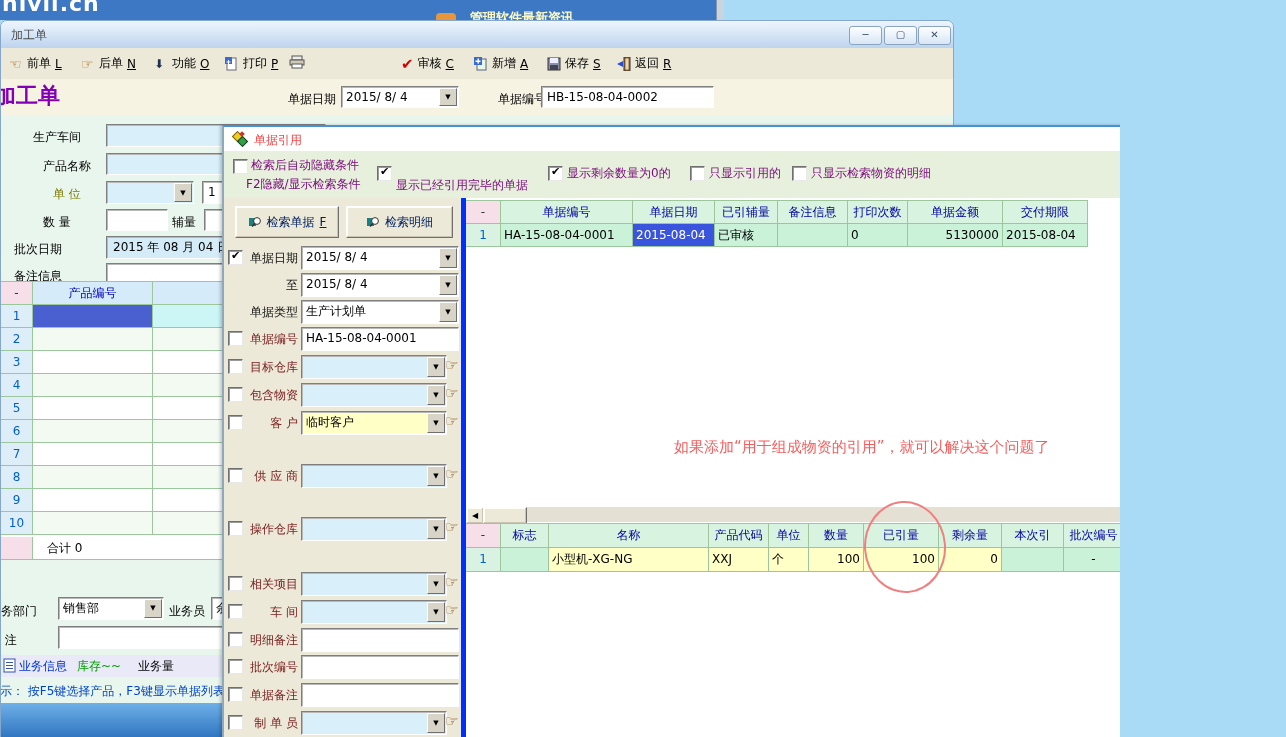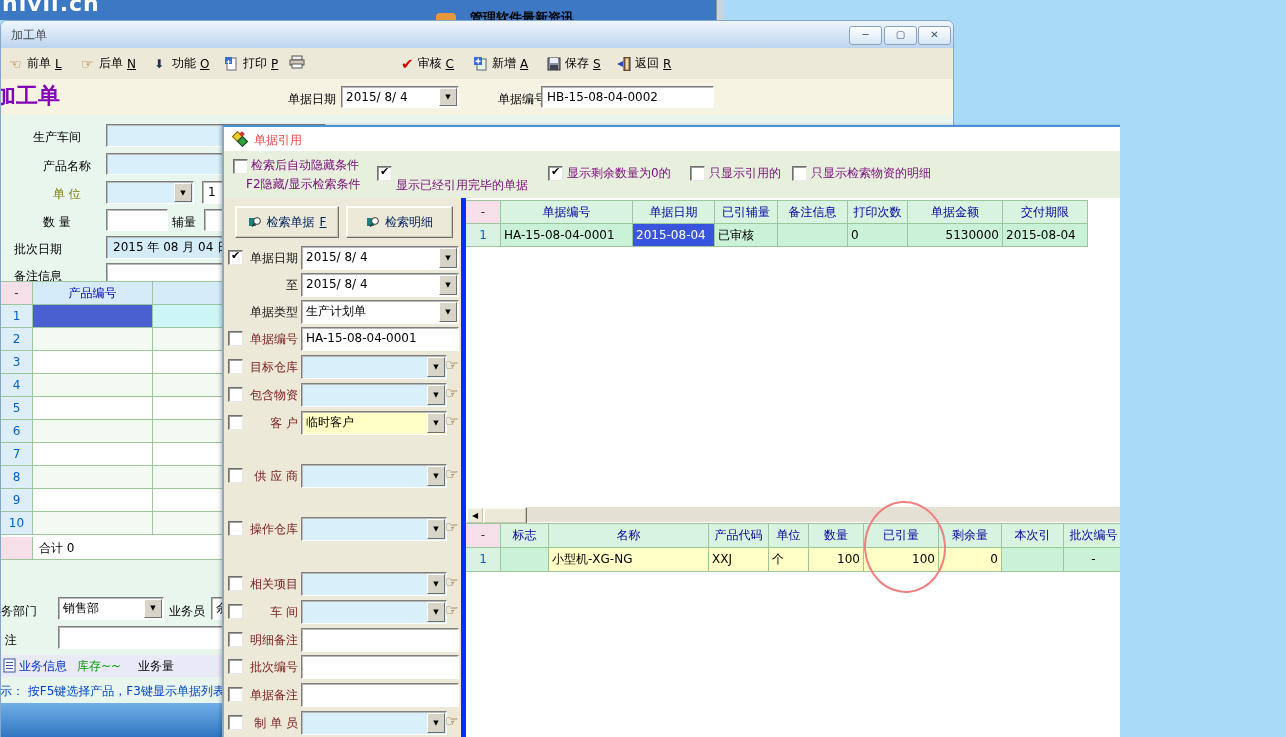--- a/index.html
+++ b/index.html
@@ -9,21 +9,21 @@
   .outset{border:1px solid;border-color:#fff #6f6f6f #6f6f6f #fff;background:#ece9d8;box-shadow:inset -1px -1px 0 #c9c5b2,inset 1px 1px 0 #fffef4;}
   .combo-arrow{position:absolute;right:1px;top:1px;bottom:1px;width:16px;background:#d8d4c8;border:1px solid;border-color:#fff #6f6f6f #6f6f6f #fff;display:flex;align-items:center;justify-content:center;font-size:7px;color:#000;}
   .cb{width:13px;height:13px;background:#fff;border:1px solid;border-color:#707070 #e8e8e8 #e8e8e8 #707070;box-shadow:inset 1px 1px 0 #9a9a9a;font-size:11px;line-height:11px;text-align:center;color:#000;}
   .cb.checked::before{content:"✔";position:relative;top:-1px;}
   .hand{color:#7a4a10;font-size:15px;line-height:15px;}
   .u{text-decoration:underline;}
   
   #topband{left:0;top:0;width:716px;height:20px;background:#3d78c5;overflow:hidden;}
   #topband .brand{position:absolute;left:2px;top:-9px;color:#fff;font-weight:bold;font-size:22px;letter-spacing:1px;}
   #topband .blip{position:absolute;left:436px;top:13px;width:20px;height:8px;background:#e8963c;border-radius:4px 4px 0 0;}
-  #topband .cliptext{position:absolute;left:470px;top:9px;width:150px;height:11px;overflow:hidden;color:#000000;font-size:13px;font-weight:bold;}
+  #topband .cliptext{position:absolute;left:470px;top:9px;width:150px;height:11px;overflow:hidden;color:#fef9c3;font-size:13px;font-weight:bold;}
   #band-divider{left:716px;top:0;width:7px;height:20px;background:#c9d4de;border-left:1px solid #8a97a4;}
   
   #win{left:0;top:20px;width:952px;height:717px;background:#ece9d8;border:1px solid #86a7cc;border-radius:7px 7px 0 0;overflow:hidden;}
   #win-title{position:absolute;left:0;top:0;width:100%;height:27px;background:linear-gradient(#eef6fe,#bdd4ee);}
   #win-title .t{position:absolute;left:10px;top:6px;color:#4a4a4a;}
   .wbtn{position:absolute;top:5px;width:31px;height:17px;background:linear-gradient(#fdfeff,#d7e6f5);border:1px solid #8aa4c0;border-radius:3px;font-size:10px;line-height:15px;text-align:center;color:#39506b;}
   #toolbar{position:absolute;left:0;top:27px;width:100%;height:31px;background:#ece9d8;border-bottom:1px solid #d6d2bc;}
   .tbi{position:absolute;top:7px;display:flex;align-items:center;gap:4px;white-space:nowrap;}
   .icon-box{display:inline-block;width:14px;height:14px;position:relative;}
   .check-red{color:#d40000;font-weight:bold;font-size:15px;line-height:14px;}
@@ -39,21 +39,21 @@
   #grid{position:absolute;left:0;top:260px;width:223px;background:#fff;border-top:1px solid #9cc69c;}
   .grid-hdr,.grid-row,.grid-total{display:grid;grid-template-columns:32px 120px 70px;border-bottom:1px solid #9cc69c;}
   .grid-hdr>div,.grid-row>div,.grid-total>div{border-right:1px solid #9cc69c;height:22px;line-height:22px;overflow:hidden;}
   .grid-hdr .corner{background:#f6dfe8;text-align:center;color:#333;}
   .grid-hdr .h{background:#d6ebfa;color:#0000c0;text-align:center;}
   .gr-num{background:#ddeef8;color:#0060c8;text-align:center;}
   .grid-row.alt>.gr-c1,.grid-row.alt>.gr-c2{background:#f2faf2;}
   .gr-c1.sel{background:#4a5fd0;}
   .gr-c2.cyan{background:#ccf6f6;}
   .grid-total .corner{background:#f6dfe8;}
-  .grid-total .tot{background:#fff;padding-left:6px;grid-column:2/4;color:#000;}
+  .grid-total .tot{background:#fff;padding-left:14px;grid-column:2/4;color:#000;}
   
   .ftlabel{white-space:nowrap;}
   #inforow{position:absolute;left:0;top:634px;width:223px;height:22px;background:#e9e9f8;}
   #hintrow{position:absolute;left:0;top:659px;width:223px;height:22px;color:#0044cc;overflow:hidden;}
   #blueband{position:absolute;left:0;top:682px;width:100%;height:35px;background:linear-gradient(#6fb0e8,#2f74c0);}
   
   #dlg{left:222px;top:125px;width:1064px;height:612px;background:#fff;border-top:2px solid #4a90d9;border-left:2px solid #8fa8bc;box-shadow:-2px 0 3px rgba(0,0,0,.2);z-index:10;overflow:hidden;}
   #dlg-title{position:absolute;left:0;top:0;width:100%;height:24px;background:#fff;}
   #dlg-title .t{position:absolute;left:30px;top:5px;color:#ef4444;}
   #dlg-strip{position:absolute;left:0;top:24px;width:100%;height:47px;background:#e7f0dd;border-bottom:1px solid #a8a8a8;}
@@ -489,20 +489,21 @@
           <div class="c-green">HA-15-08-04-0001</div>
           <div class="c-datehl">2015-08-04</div>
           <div class="c-green">已审核</div>
           <div class="c-green"></div>
           <div class="c-green">0</div>
           <div class="c-green c-right">5130000</div>
           <div class="c-green">2015-08-04</div>
         </div>
       </div>
 
+      <div id="red-note">如果添加“用于组成物资的引用”，就可以解决这个问题了</div>
 
       <div id="hscroll">
         <span class="arrow outset">◀</span>
         <span class="thumb outset"></span>
       </div>
 
       <div id="bottable" class="ttable" style="top:325px">
         <div class="trow thead">
           <div class="corner">-</div>
           <div>标志</div>

